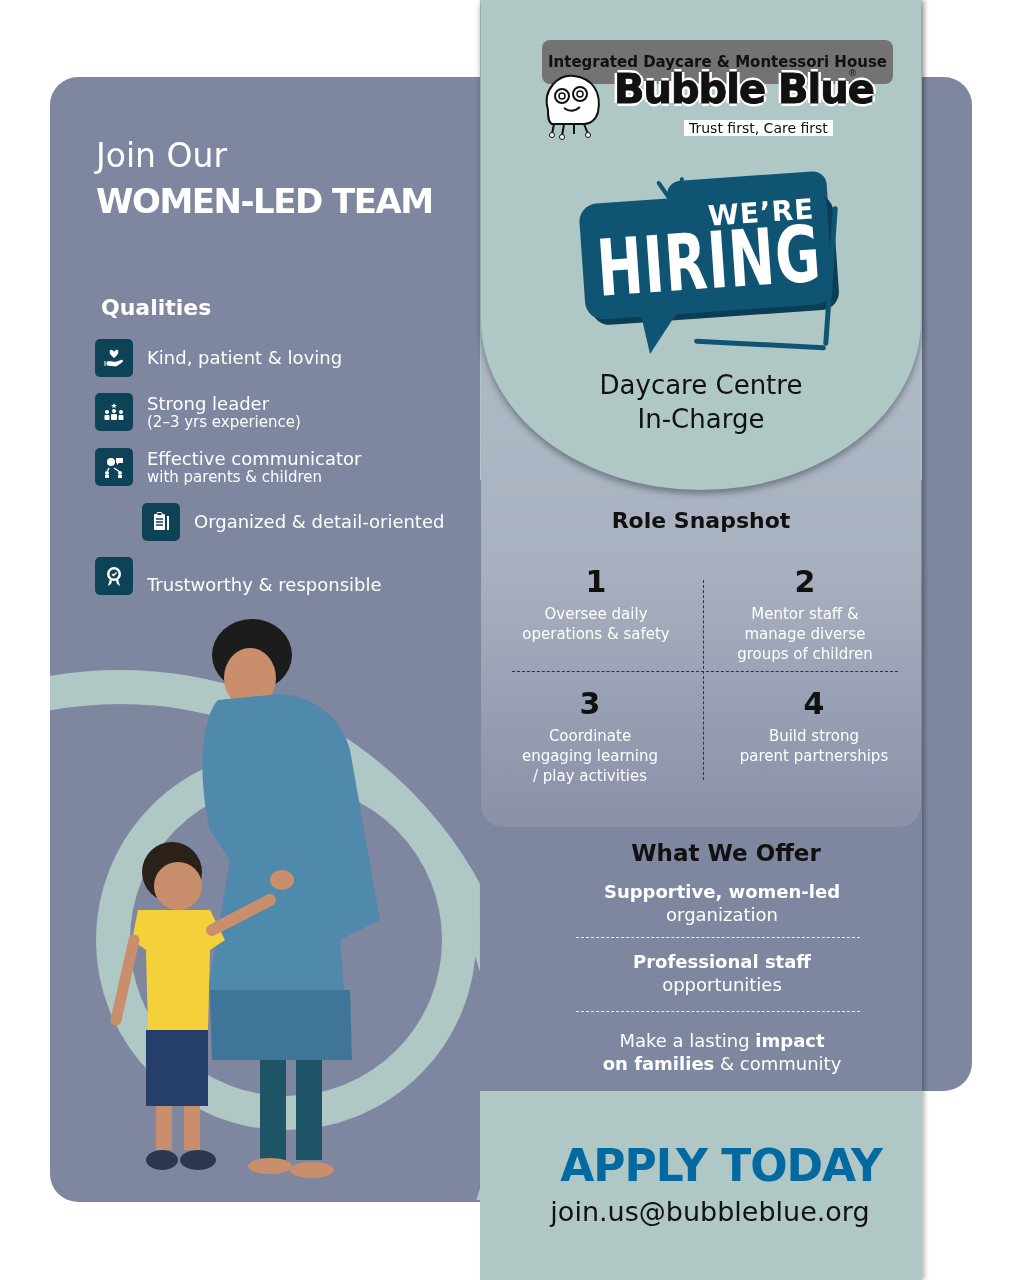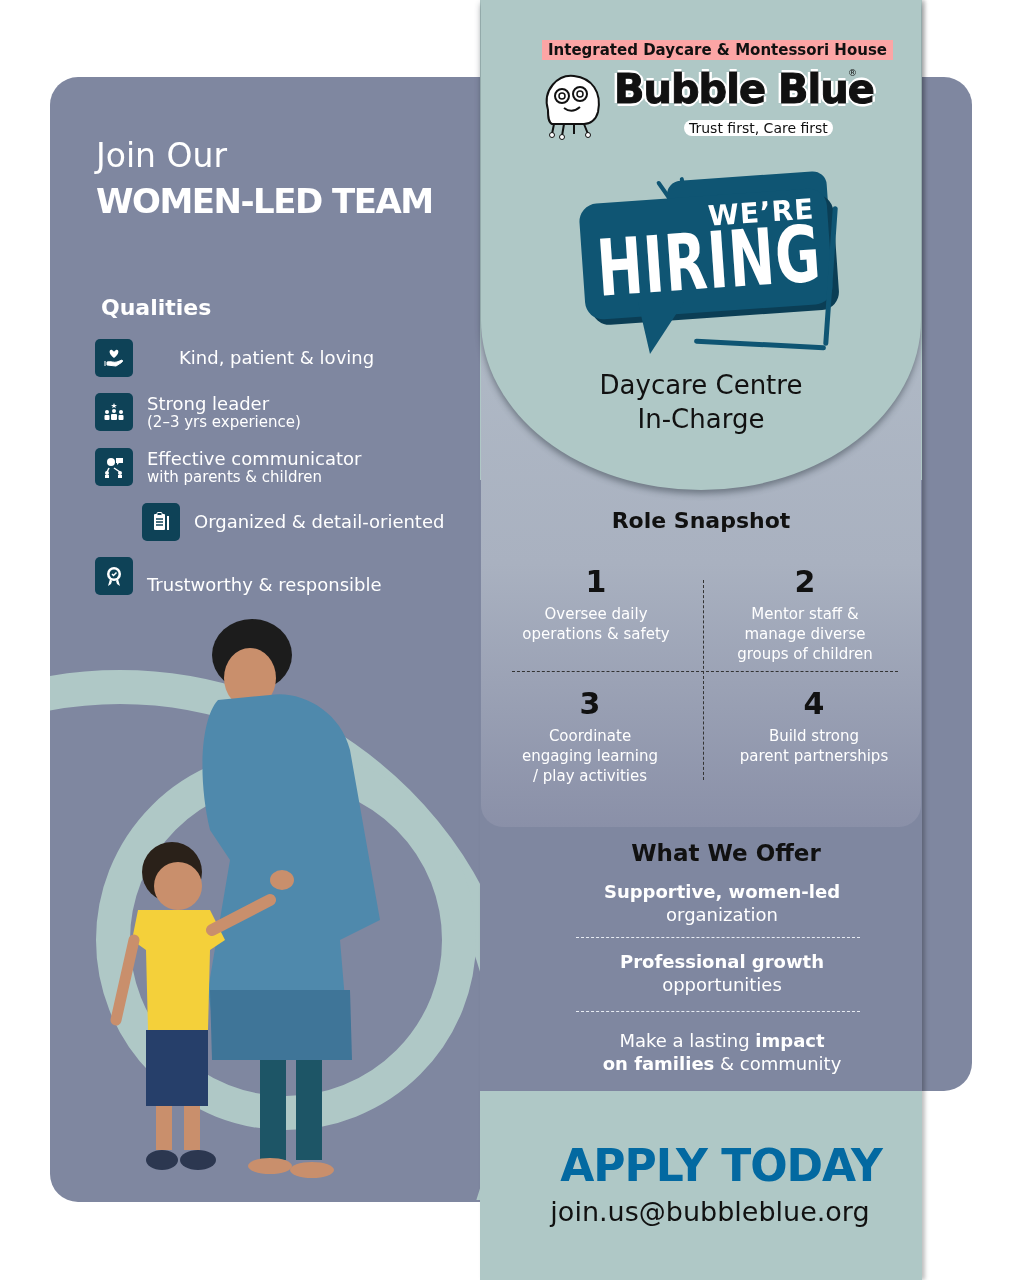--- a/index.html
+++ b/index.html
@@ -45,35 +45,35 @@
     background: #afc8c6;
   }
 
   
   .ring { position: absolute; border: 34px solid #afc8c6; border-radius: 50%; }
 
   
   .logo { position: absolute; left: 536px; top: 38px; width: 330px; height: 106px; }
   .logo-top {
     position: absolute; left: 6px; top: 2px; font: bold 15px "DejaVu Sans", sans-serif; color: #111;
-    background: #fca5a5; padding: 1px 6px; border-radius: 0; white-space: nowrap;
+    background: #737373; padding: 13px 6px; border-radius: 8px; white-space: nowrap;
   }
   .logo-mascot {
     position: absolute; left: 2px; top: 32px; width: 72px; height: 70px;
   }
   .logo-brand {
     position: absolute; left: 78px; top: 28px; font: bold 40px "DejaVu Sans", sans-serif; color: #111;
     letter-spacing: -1px; -webkit-text-stroke: 1px #111;
     text-shadow: 3px 0 0 #fff, -3px 0 0 #fff, 0 3px 0 #fff, 0 -3px 0 #fff;
     white-space: nowrap;
   }
   .logo-reg { position: absolute; left: 312px; top: 30px; font-size: 9px; color: #111; }
   .logo-tag {
     position: absolute; left: 148px; top: 82px; font: 14px "DejaVu Sans", sans-serif; color: #111;
-    background: #fff; padding: 0 5px; border-radius: 8px; white-space: nowrap;
+    background: #fff; padding: 0 5px; border-radius: 0; white-space: nowrap;
   }
 
   
   .hiring { position: absolute; left: 578px; top: 176px; width: 262px; height: 186px; }
   .bubble-main {
     position: absolute; left: 4px; top: 20px; width: 248px; height: 116px;
     background: #0f5573; border-radius: 18px; transform: rotate(-4deg);
     box-shadow: 6px 6px 0 #0b3e55;
   }
   .bubble-tab {
@@ -216,21 +216,21 @@
   <div>In-Charge</div>
 </div>
 
 <div class="join">
   <div class="join-1">Join Our</div>
   <div class="join-2">WOMEN-LED TEAM</div>
 </div>
 
 <div class="qualities-title">Qualities</div>
 
-<div class="quality" style="top:339px;gap:32px;">
+<div class="quality" style="top:339px;">
   <div class="q-icon">
     <svg width="24" height="24" viewBox="0 0 24 24">
         <path d="M12 12 C6 8 7 3 10 4 C11 4.5 12 5.5 12 6 C12 5.5 13 4.5 14 4 C17 3 18 8 12 12Z" fill="#fff"></path>
         <path d="M3 15 L3 20 M5 16 C9 15 12 17 15 16 L20 14 C21 14.5 20.5 16 19.5 16.5 L14 20 L5 19Z" fill="#fff" stroke="#fff" stroke-width="1"></path>
       </svg>
   </div>
   <div class="q-text">
       <div class="q-main">Kind, patient &amp; loving</div>
     </div>
 </div>
@@ -337,21 +337,21 @@
 
 <div class="offer-heading">What We Offer</div>
 
 <div class="offer-item" style="top:880px;">
   <div><b>Supportive, women-led</b></div>
   <div>organization</div>
 </div>
 <div class="offer-divider" style="top:937px;"></div>
 
 <div class="offer-item" style="top:950px;">
-  <div><b>Professional growth</b></div>
+  <div><b>Professional staff</b></div>
   <div>opportunities</div>
 </div>
 <div class="offer-divider" style="top:1011px;"></div>
 
 <div class="offer-item" style="top:1029px;">
   <div><span>Make a lasting </span><b>impact</b></div>
   <div><b>on families</b><span> &amp; community</span></div>
 </div>
 
 <svg class="people" viewBox="0 0 330 590">

